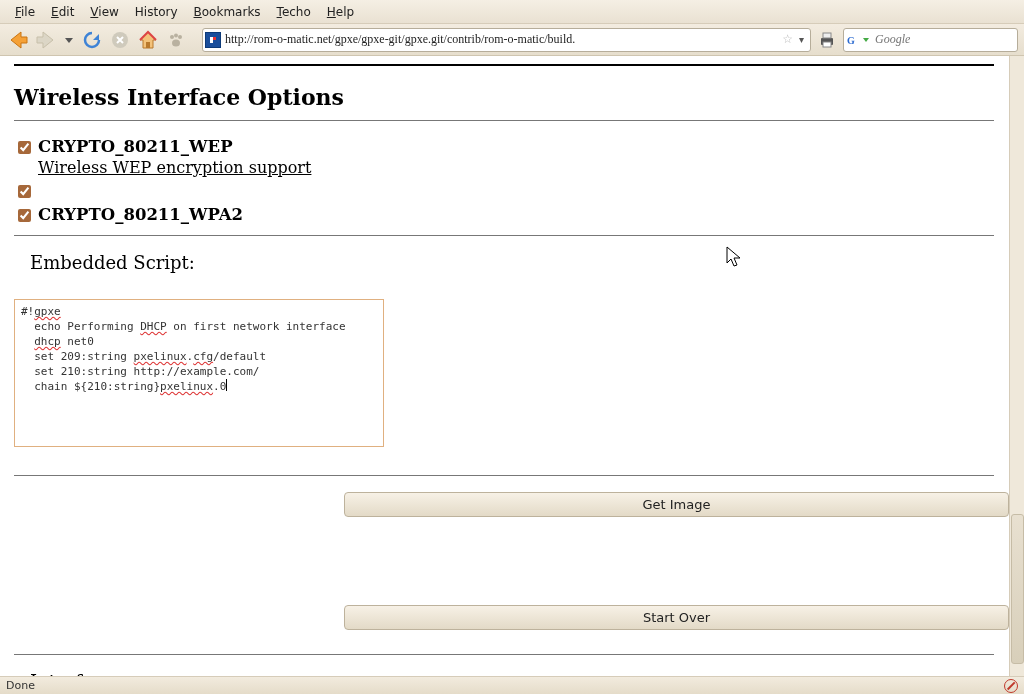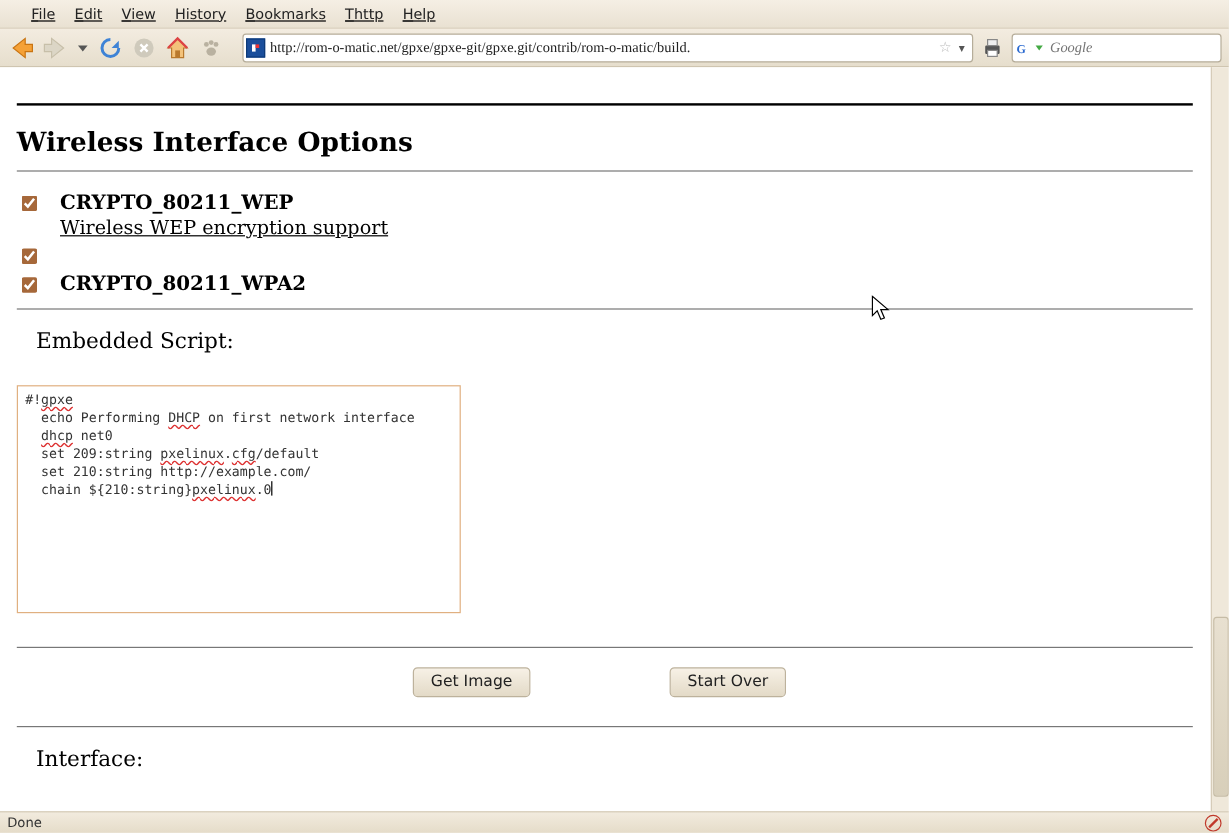--- a/index.html
+++ b/index.html
@@ -1,20 +1,20 @@
 <!DOCTYPE html>
 <html><head>
 <meta charset="utf-8">
 <style>
   * { box-sizing: border-box; }
   html, body { margin:0; padding:0; height:100%; font-family: "DejaVu Sans", "Liberation Sans", Arial, sans-serif; font-size:12px; }
   body { background:#ece5d8; width:1024px; height:694px; overflow:hidden; position:relative; }
 
   
-  .menubar { height:24px; display:flex; align-items:center; padding:0 18px; background:linear-gradient(#f5efe4,#e9e1d2); border-bottom:1px solid #d6ccb9;text-decoration:underline; }
+  .menubar { height:24px; display:flex; align-items:center; padding:0 7px; background:linear-gradient(#f5efe4,#e9e1d2); border-bottom:1px solid #d6ccb9; }
   .menubar .menu-item { padding:2px 8px; color:#222; cursor:pointer; }
   .menubar .menu-item .ul { text-decoration:underline; }
 
   
   .toolbar { height:32px; display:flex; align-items:center; padding:0 6px; gap:4px; background:linear-gradient(#f3ece0,#e6decd); border-bottom:1px solid #cfc5b0;font-family:Liberation Serif, serif; }
   .tbtn { width:24px; height:24px; display:flex; align-items:center; justify-content:center; border-radius:3px; }
   .tbtn svg { display:block; }
   .sep { width:6px; }
 
   .url-box { flex:1; display:flex; align-items:center; height:24px; background:#fff; border:1px solid #b6ad9a; border-radius:3px; padding:0 2px; }
@@ -23,62 +23,62 @@
   .url-input { flex:1; border:none; outline:none; font-size:12px; padding:0 4px; color:#222; background:transparent; font-family:inherit; }
   .star { color:#bbb; font-size:12px; padding:0 2px; }
   .url-arrow { color:#555; padding:0 4px; font-size:10px; cursor:pointer; }
 
   .search-box { width:175px; display:flex; align-items:center; height:24px; background:#fff; border:1px solid #b6ad9a; border-radius:3px; padding:0 3px; }
   .search-engine { display:flex; align-items:center; gap:1px; padding-right:2px; }
   .search-input { flex:1; border:none; outline:none; font-size:12px; color:#888; font-style:italic; padding:0 3px; background:transparent; font-family:inherit; }
 
   
   .viewport { position:absolute; top:56px; left:0; right:0; bottom:18px; background:#fff; display:flex; }
-  .page { flex:1; padding:24px 0 0 14px; overflow:hidden; font-family: "DejaVu Serif","Liberation Serif",Georgia,serif; color:#000; }
+  .page { flex:1; padding:2px 0 0 14px; overflow:hidden; font-family: "DejaVu Serif","Liberation Serif",Georgia,serif; color:#000; }
   .scrollbar { width:15px; background:#efe8da; border-left:1px solid #d6ccb9; position:relative; }
   .scroll-thumb { position:absolute; left:1px; width:13px; background:linear-gradient(#e8e0d0,#d8cfba); border:1px solid #c6bca6; border-radius:3px; }
 
   hr.rule { border:none; border-top:2px solid #000; margin:6px 0 18px 0; width:980px; }
   hr.thin { border:none; border-top:1px solid #777; margin:10px 0 16px 0; width:980px; }
 
   h2.heading { font-size:22px; font-weight:bold; margin:0 0 6px 0; font-family:"DejaVu Serif",Georgia,serif; }
   h3.sub { font-size:18px; font-weight:normal; margin:16px; font-family:"DejaVu Serif",Georgia,serif; }
 
   .options { margin:4px 0 8px 0; }
-  .opt-row { display:flex; align-items:flex-start; gap:16px; margin-top:4px; }
+  .opt-row { display:flex; align-items:flex-start; gap:4px; margin-top:4px; }
   .opt-cb { width:13px; height:13px; margin-top:4px; accent-color:#a6683a; }
   .opt-body { display:flex; flex-direction:column; }
   .opt-label { font-size:16.5px; font-weight:bold; font-family:"DejaVu Serif",Georgia,serif; }
   .opt-desc  { font-size:16px; font-family:"DejaVu Serif",Georgia,serif; margin-top:2px;text-decoration:underline; }
 
-  .script-area { width:370px; height:190px; border:1px solid #e0b080; background:#fff; font-family:"DejaVu Sans Mono","Liberation Mono",monospace; font-size:11px; line-height:15px; padding:4px 6px; white-space:pre; color:#333; resize:none; outline:none; }
+  .script-area { width:370px; height:148px; border:1px solid #e0b080; background:#fff; font-family:"DejaVu Sans Mono","Liberation Mono",monospace; font-size:11px; line-height:15px; padding:4px 6px; white-space:pre; color:#333; resize:none; outline:none; }
   .spellerr { text-decoration: underline wavy #d33; text-decoration-skip-ink: none; }
   .cursor { display:inline-block; width:0; border-left:1px solid #000; height:12px; vertical-align:-1px; }
 
-  .btn-row { display:flex; gap:116px; justify-content:flex-start; margin:0 0 0 330px; }
+  .btn-row { display:flex; gap:88px; justify-content:flex-start; margin:0 0 0 330px;flex-direction:column; }
   button.page-btn { font-family:"DejaVu Sans",Arial,sans-serif; font-size:13px; padding:4px 14px; background:linear-gradient(#f7f1e6,#e3dac7); border:1px solid #bdb29c; border-radius:4px; color:#222; cursor:pointer; }
 
   
   .statusbar { position:absolute; bottom:0; left:0; right:0; height:18px; background:linear-gradient(#f2ebde,#e5dcc9); border-top:1px solid #d6ccb9; display:flex; align-items:center; padding:0 6px; font-size:11px; color:#333; justify-content:space-between; }
   .status-icon { width:14px; height:14px; border:1.5px solid #c0392b; border-radius:50%; display:flex; align-items:center; justify-content:center; }
   .status-icon::after { content:""; width:10px; height:1.5px; background:#c0392b; transform:rotate(-45deg); }
 
   
   .cursor-overlay { position:absolute; top:246px; left:726px; pointer-events:none; }
 </style>
 </head>
 <body>
 
 <div class="menubar">
   <div class="menu-item"><span class="ul">F</span><span></span><span>ile</span></div>
   <div class="menu-item"><span class="ul">E</span><span>dit</span></div>
   <div class="menu-item"><span class="ul">V</span><span>iew</span></div>
   <div class="menu-item"><span>History</span></div>
   <div class="menu-item"><span class="ul">B</span><span>ookmarks</span></div>
-  <div class="menu-item"><span class="ul">T</span><span>http</span></div>
+  <div class="menu-item"><span class="ul">T</span><span>echo</span></div>
   <div class="menu-item"><span class="ul">H</span><span>elp</span></div>
 </div>
 
 <div class="toolbar">
   <div class="tbtn">
     <svg width="22" height="22" viewBox="0 0 22 22">
         <path d="M14 3 L4 11 L14 19 L14 14 L20 14 L20 8 L14 8 Z" fill="#f5a137" stroke="#c97412" stroke-width="1"></path>
       </svg>
   </div>
   <div class="tbtn">

